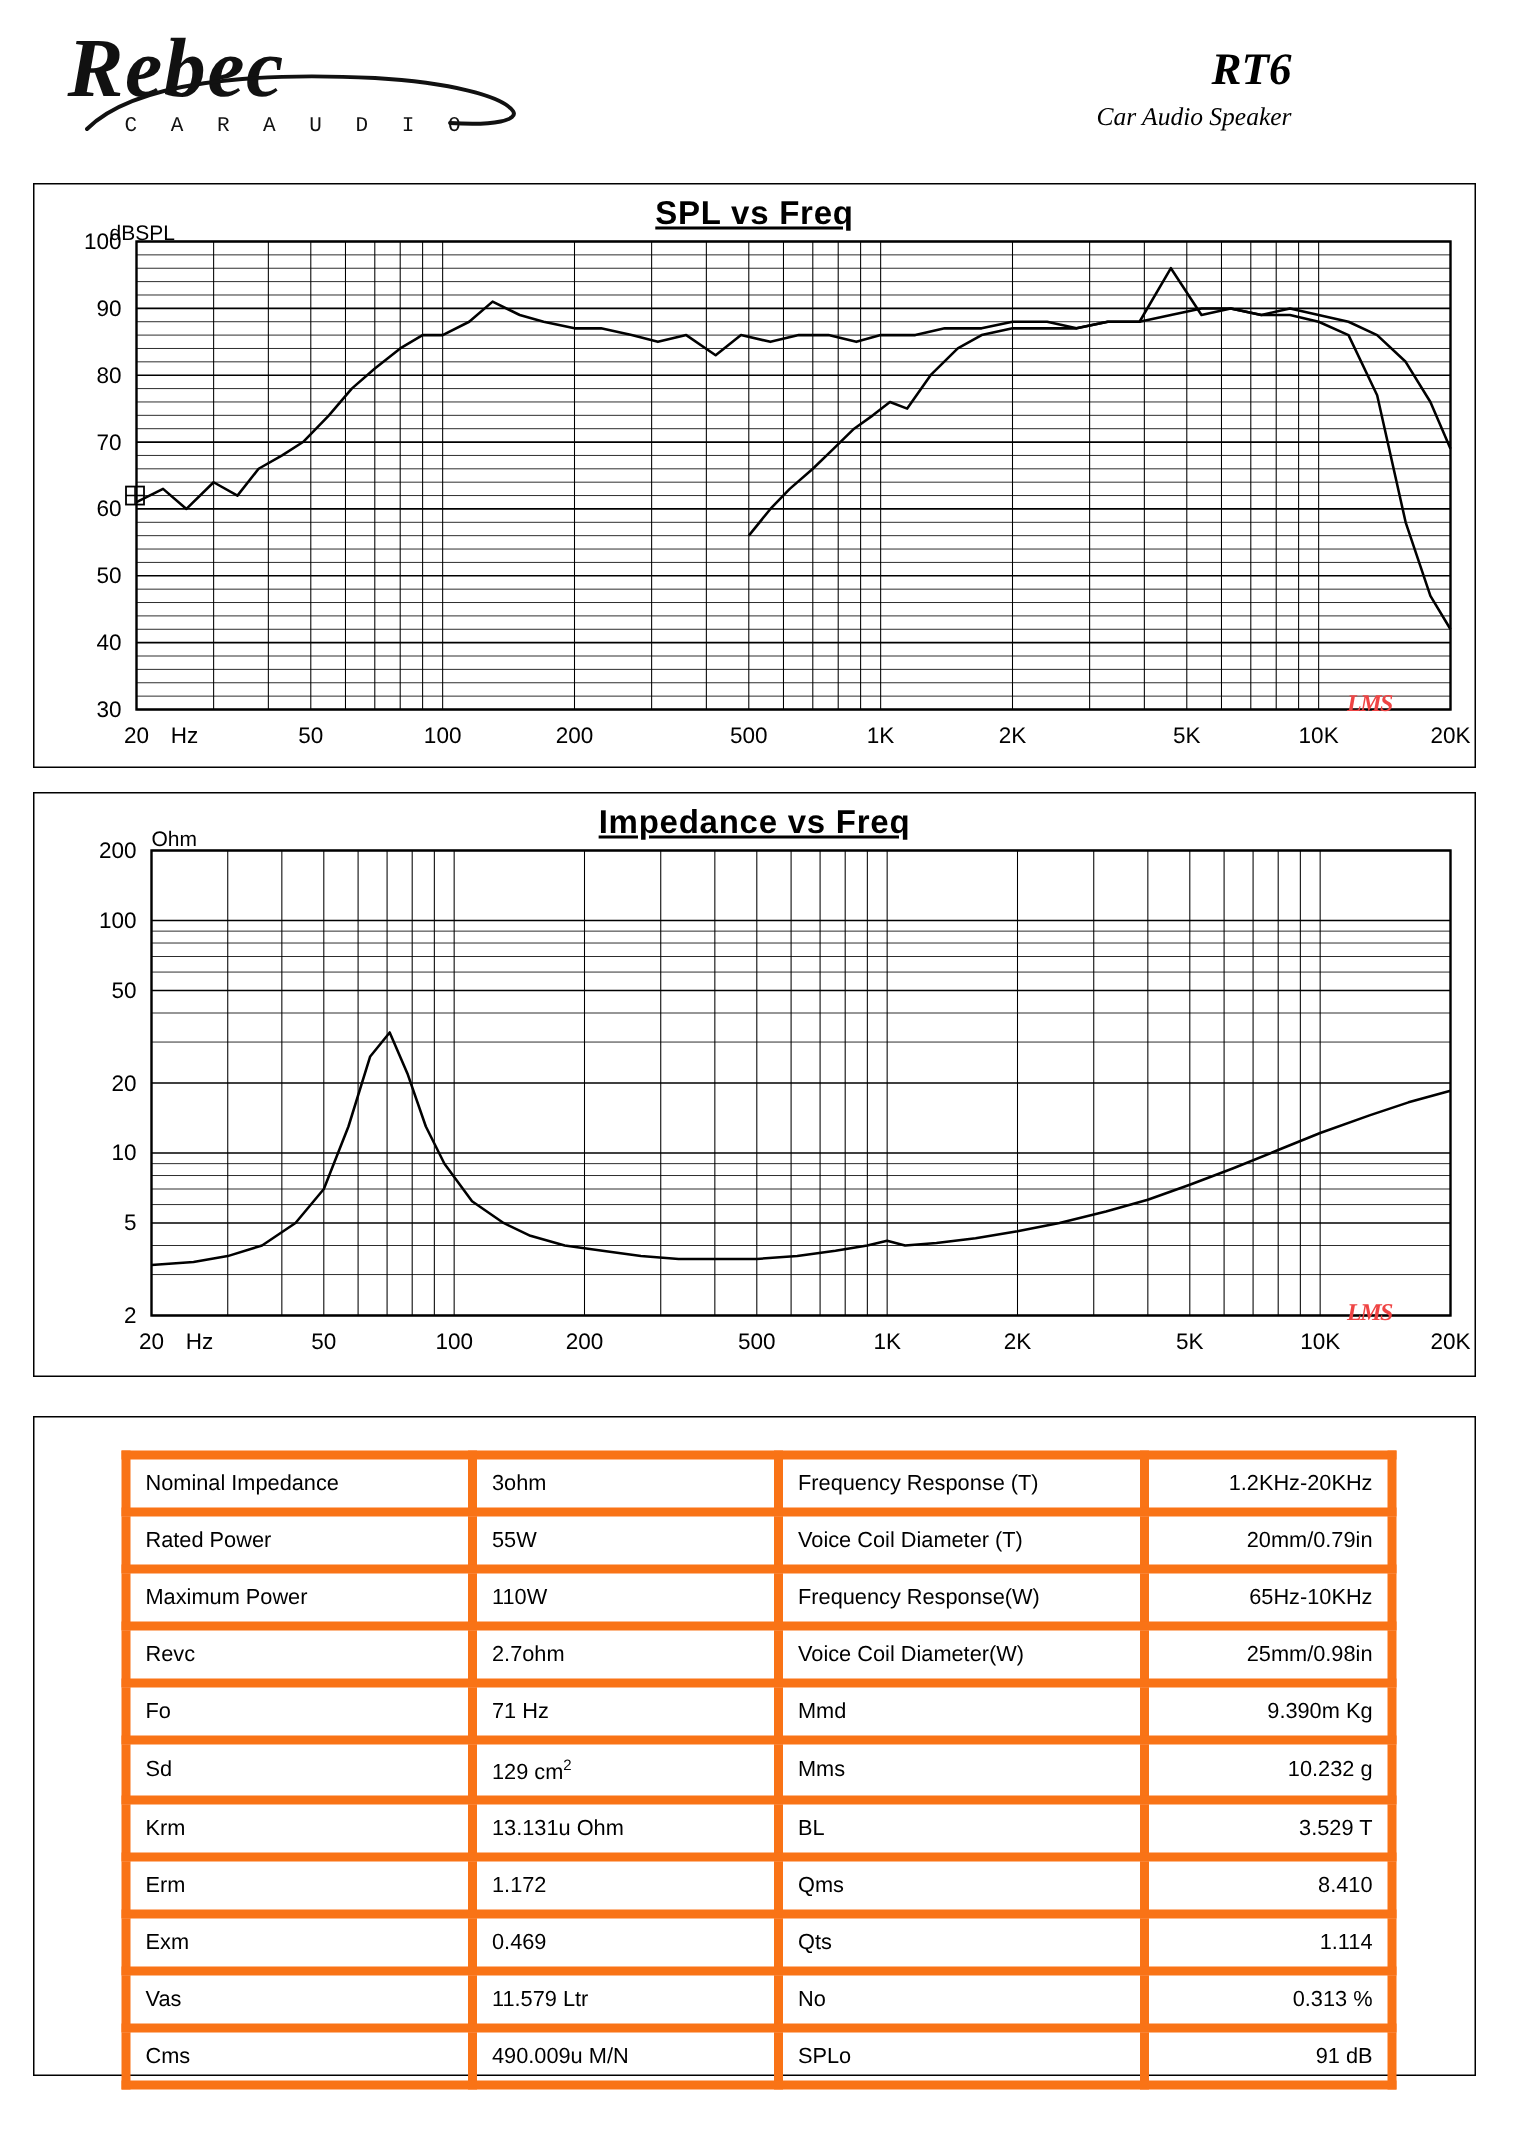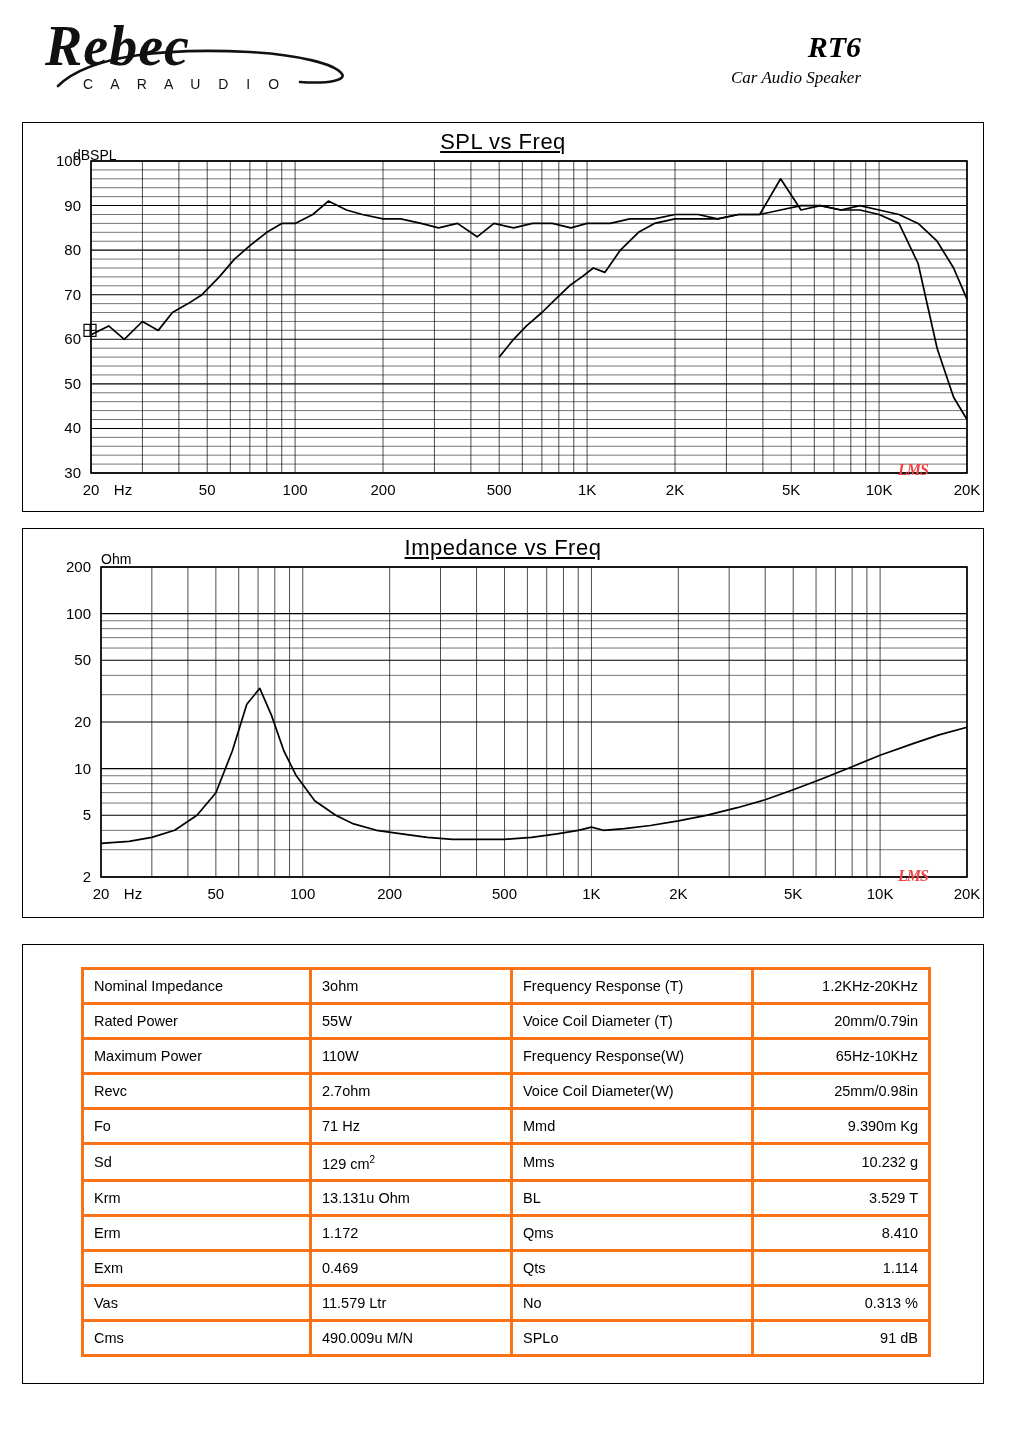--- a/index.html
+++ b/index.html
@@ -3,39 +3,39 @@
 <meta charset="utf-8">
 <style>
   html,body{margin:0;padding:0;background:#ffffff;}
   body{width:1024px;height:1434px;font-family:"Liberation Sans",sans-serif;color:#000;position:relative;}
   .page{position:relative;width:919px;height:1434px;box-sizing:border-box;padding:0;}
 
   
   .header{position:relative;height:112px;}
   .brand{position:absolute;left:45px;top:18px;width:320px;}
   .brand-word{font-family:"Liberation Serif",serif;font-style:italic;font-weight:700;font-size:56px;letter-spacing:1px;line-height:1;color:#111;}
-  .brand-sub{font-size:14px;letter-spacing:7px;margin-top:2px;margin-left:38px;color:#111;}
+  .brand-sub{font-size:14px;letter-spacing:7px;margin-top:2px;margin-left:38px;color:#111;font-family:Liberation Mono, monospace;}
   .brand-swoosh{position:absolute;left:5px;top:28px;width:300px;height:48px;pointer-events:none;}
   .model{position:absolute;right:58px;top:32px;text-align:right;}
   .model-name{font-family:"Liberation Serif",serif;font-style:italic;font-weight:700;font-size:30px;line-height:1;}
   .model-sub{font-family:"Liberation Serif",serif;font-style:italic;font-size:17px;margin-top:6px;}
 
   
   .panel{position:absolute;left:22px;width:962px;border:1px solid #000;background:#fff;box-sizing:border-box;}
   #spl-panel{top:122px;height:390px;}
   #imp-panel{top:528px;height:390px;}
-  .panel-title{position:absolute;left:0;right:0;top:6px;text-align:center;font-weight:400;font-size:22px;font-family:"Liberation Sans",sans-serif;text-decoration:underline;letter-spacing:.5px;}
+  .panel-title{position:absolute;left:0;right:0;top:6px;text-align:center;font-weight:700;font-size:22px;font-family:"Liberation Sans",sans-serif;text-decoration:underline;letter-spacing:.5px;}
   .unit-label{position:absolute;font-size:14px;font-family:"Liberation Sans",sans-serif;}
   .plot-wrap{position:absolute;left:0;top:0;width:100%;height:100%;}
   .lms-mark{position:absolute;font-family:"Liberation Serif",serif;font-style:italic;font-weight:700;font-size:16px;color:#ef4444;letter-spacing:-1px;}
 
   
   #spec-panel{position:absolute;left:22px;top:944px;width:962px;height:440px;border:1px solid #000;box-sizing:border-box;background:#fff;}
   table.spec{position:absolute;left:58px;top:22px;width:850px;border-collapse:collapse;font-size:14.5px;}
-  table.spec td{border:3px solid #f97316;padding:6px 10px;height:20px;line-height:18px;white-space:nowrap;}
+  table.spec td{border:6px solid #f97316;padding:6px 10px;height:20px;line-height:18px;white-space:nowrap;}
   td.k{width:205px;}
   td.v{width:178px;}
   td.k2{width:218px;}
   td.v2{width:auto;text-align:right;}
   sup{font-size:10px;vertical-align:super;}
 </style>
 </head>
 <body>
 
 <div class="page">

